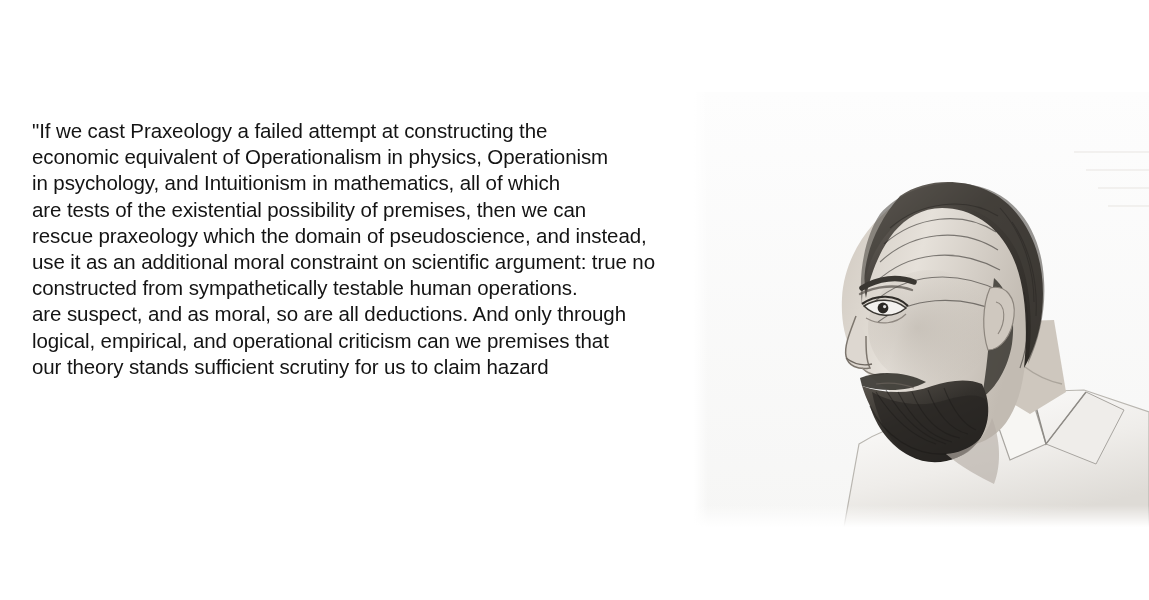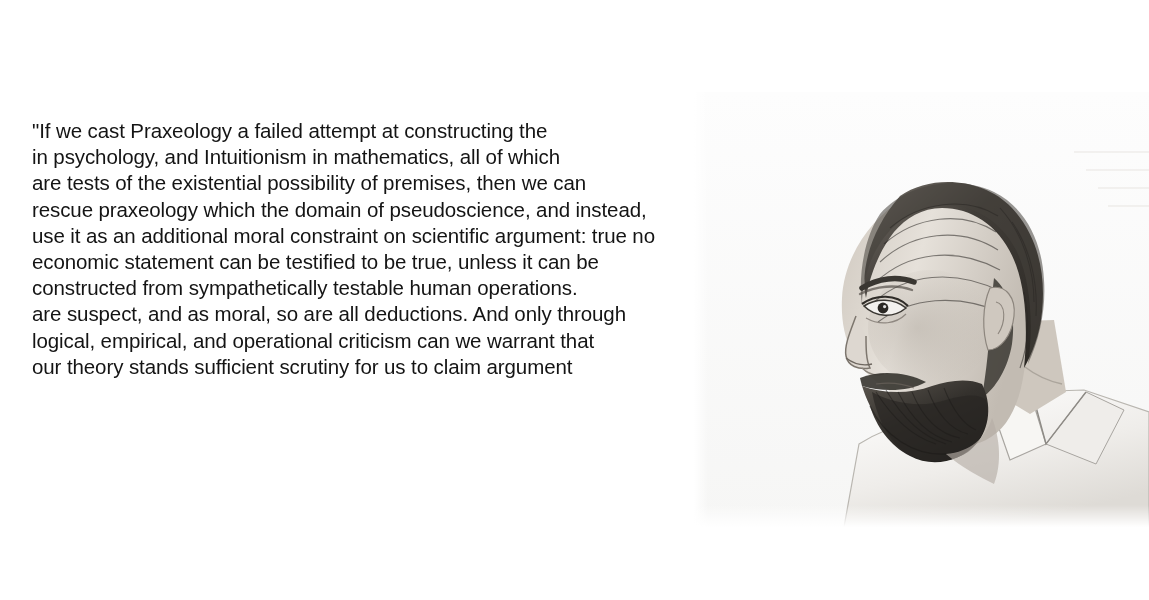--- a/index.html
+++ b/index.html
@@ -58,29 +58,29 @@
     background: linear-gradient(to top, #ffffff 0%, rgba(255,255,255,0) 100%);
   }
 </style>
 </head>
 <body>
 
 <div id="page">
 
   <div id="quote-block">
     <div class="quote-line">"If we cast Praxeology a failed attempt at constructing the</div>
+    <div class="quote-line">economic equivalent of Operationalism in physics, Operationism</div>
     <div class="quote-line">in psychology, and Intuitionism in mathematics, all of which</div>
     <div class="quote-line">are tests of the existential possibility of premises, then we can</div>
     <div class="quote-line">rescue praxeology which the domain of pseudoscience, and instead,</div>
     <div class="quote-line">use it as an additional moral constraint on scientific argument: true no</div>
-    <div class="quote-line">economic statement can be testified to be true, unless it can be</div>
     <div class="quote-line">constructed from sympathetically testable human operations.</div>
     <div class="quote-line">are suspect, and as moral, so are all deductions. And only through</div>
-    <div class="quote-line">logical, empirical, and operational criticism can we warrant that</div>
-    <div class="quote-line">our theory stands sufficient scrutiny for us to claim argument</div>
+    <div class="quote-line">logical, empirical, and operational criticism can we premises that</div>
+    <div class="quote-line">our theory stands sufficient scrutiny for us to claim hazard</div>
   </div>
 
   <div id="portrait">
     <svg width="455" height="435" viewBox="0 0 455 435" xmlns="http://www.w3.org/2000/svg" aria-hidden="true">
       <defs>
         <linearGradient id="skinGrad" x1="0" y1="0" x2="1" y2="0.4">
           <stop offset="0%" stop-color="#cfc8bf"></stop>
           <stop offset="45%" stop-color="#e6e1da"></stop>
           <stop offset="100%" stop-color="#c2bbb2"></stop>
         </linearGradient>

